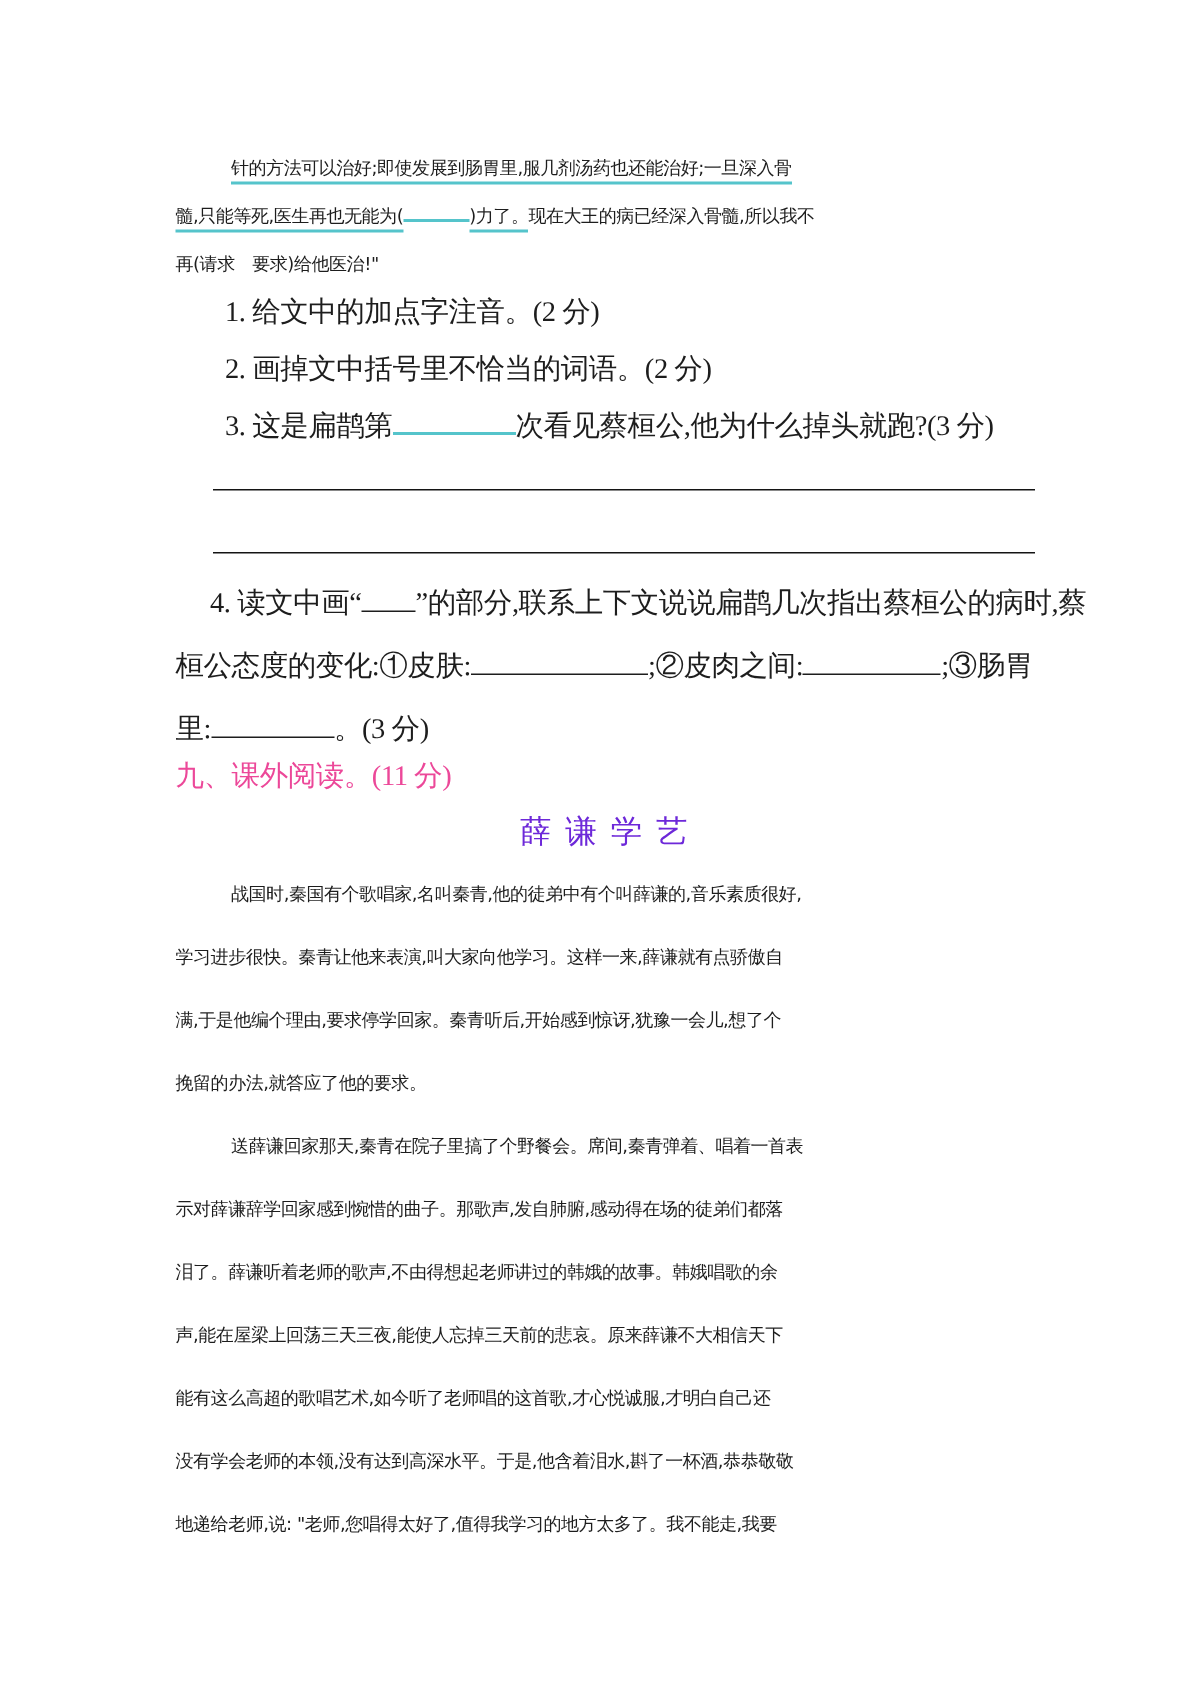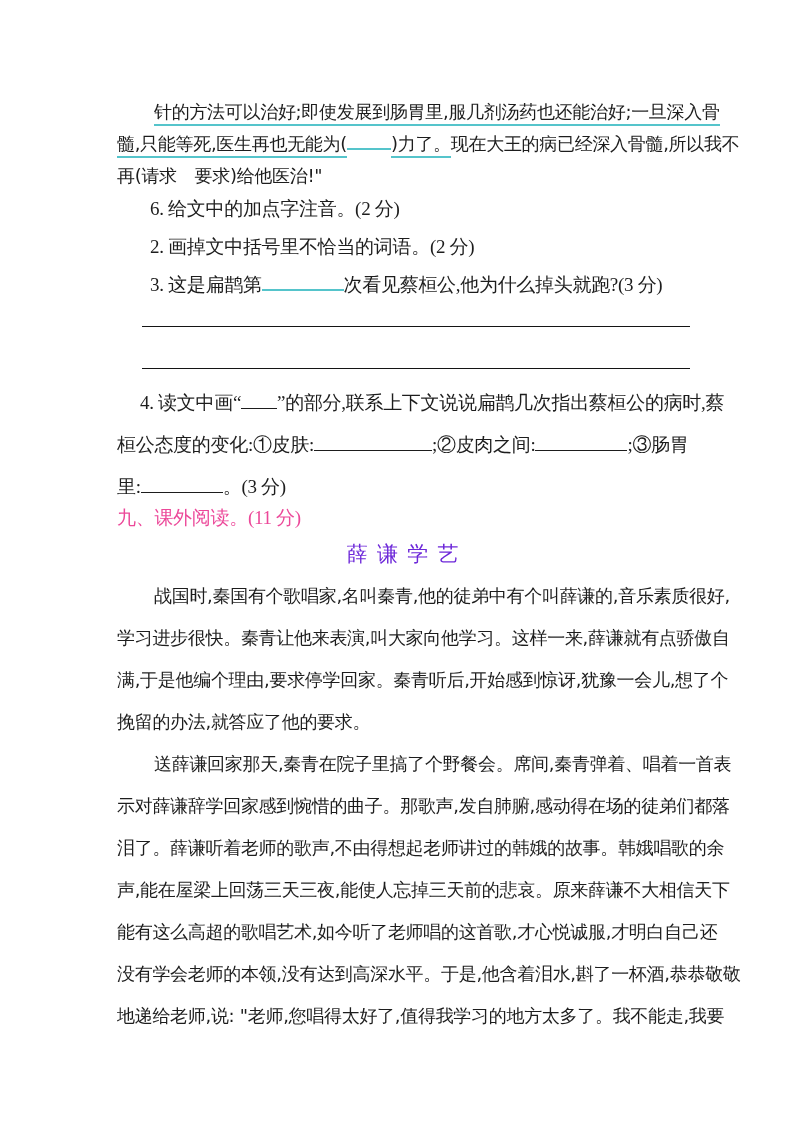--- a/index.html
+++ b/index.html
@@ -7,21 +7,21 @@
     position:relative;
     width:793px;height:1122px;
     background:#ffffff;
     overflow:hidden;
     color:#1d1d1d;
   }
   .block{
     position:absolute;
     white-space:nowrap;
     line-height:26px;
-    font-size:18px;
+    font-size:12px;
     letter-spacing:-0.3px;
   }
   .sans{font-family:"DejaVu Sans","Liberation Sans",sans-serif;}
   .serif{font-family:"Liberation Serif","DejaVu Serif",serif;font-size:19px;}
   .red{color:#ec4899;}
   .title{
     text-align:center;
     font-family:"Liberation Serif","DejaVu Serif",serif;
     font-size:21px;
     letter-spacing:2px;
@@ -46,21 +46,21 @@
     border-top:1.6px solid #141414;
   }
 </style>
 </head>
 <body>
 
 <div class="page" id="page">
     <div class="block sans" style="top: 99px; left: 154px;"><span class="u-teal">针的方法可以治好;即使发展到肠胃里,服几剂汤药也还能治好;一旦深入骨</span></div>
     <div class="block sans" style="top: 131px; left: 117px;"><span class="u-teal">髓,只能等死,医生再也无能为(</span><span class="gap u-teal" style="width: 44px;"></span><span class="u-teal">)力了。</span><span>现在大王的病已经深入骨髓,所以我不</span></div>
     <div class="block sans" style="top: 163px; left: 117px;"><span>再(请求　要求)给他医治!"</span></div>
-    <div class="block serif" style="top: 196px; left: 150px;"><span>6. 给文中的加点字注音。(2 分)</span></div>
+    <div class="block serif" style="top: 196px; left: 150px;"><span>1. 给文中的加点字注音。(2 分)</span></div>
     <div class="block serif" style="top: 234px; left: 150px;"><span>2. 画掉文中括号里不恰当的词语。(2 分)</span></div>
     <div class="block serif" style="top: 272px; left: 150px;"><span>3. 这是扁鹊第</span><span class="blank teal" style="width: 82px;"></span><span>次看见蔡桓公,他为什么掉头就跑?(3 分)</span></div>
     <div class="block rule" style="top: 326px; left: 142px; width: 548px;"></div>
     <div class="block rule" style="top: 368px; left: 142px; width: 548px;"></div>
     <div class="block serif" style="top: 390px; left: 140px;"><span>4. 读文中画“</span><span class="blank " style="width: 36px;"></span><span>”的部分,联系上下文说说扁鹊几次指出蔡桓公的病时,蔡</span></div>
     <div class="block serif" style="top: 432px; left: 117px;"><span>桓公态度的变化:①皮肤:</span><span class="blank " style="width: 118px;"></span><span>;②皮肉之间:</span><span class="blank " style="width: 92px;"></span><span>;③肠胃</span></div>
     <div class="block serif" style="top: 474px; left: 117px;"><span>里:</span><span class="blank " style="width: 82px;"></span><span>。(3 分)</span></div>
     <div class="block serif red" style="top: 505px; left: 117px;"><span>九、课外阅读。(11 分)</span></div>
     <div class="block title" style="top: 541px; left: 117px; width: 573px;"><span>薛 谦 学 艺</span></div>
     <div class="block sans" style="top: 583px; left: 154px;"><span>战国时,秦国有个歌唱家,名叫秦青,他的徒弟中有个叫薛谦的,音乐素质很好,</span></div>

